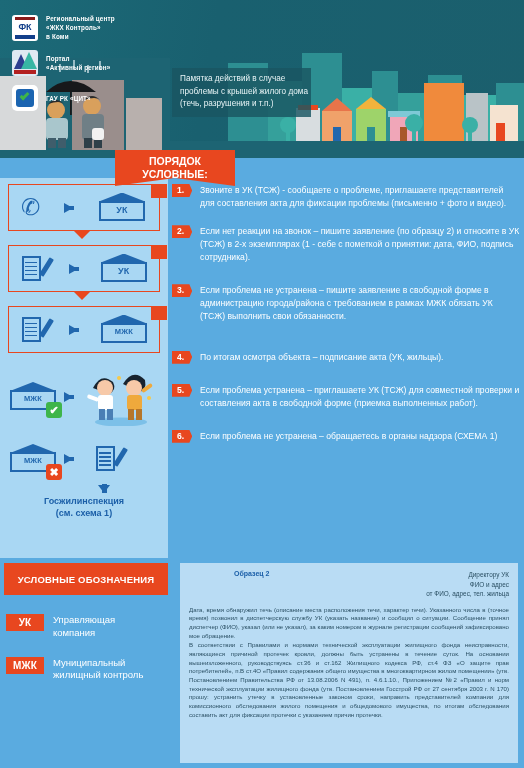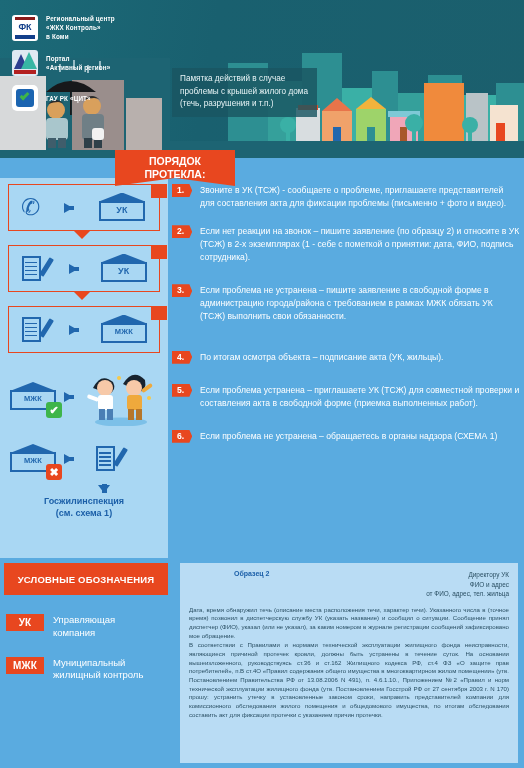--- a/index.html
+++ b/index.html
@@ -67,21 +67,21 @@
     background: #e8471f;
     display: flex; align-items: center; padding-left: 22px;
     z-index: 6;
   }
   .title-banner span {
     color: #fff; font-size: 17.5px; font-weight: bold; letter-spacing: .4px;
   }
   .subtitle {
     position: absolute; left: 172px; top: 68px;
     background: rgba(26,86,98,.82);
-    padding: 5px 9px 6px 8px;
+    padding: 5px 3px 6px 8px;
     z-index: 6;
     color: #e8f4f6; font-size: 8.2px; line-height: 1.55;
   }
 
   
   .city { position:absolute; left:0; bottom:0; width:524px; height:105px; z-index:2; }
   .room { position:absolute; left:0; bottom:8px; width:170px; height:92px; z-index:3; }
 
   
   .porydok {
@@ -315,21 +315,21 @@
 
   <div class="subtitle" style="white-space:pre-line">Памятка действий в случае
 проблемы с крышей жилого дома
 (течь, разрушения и т.п.)</div>
 </div>
 
 <div class="steps-bg"></div>
 <div class="steps-right-bg"></div>
 
 <div class="porydok" style="white-space:pre-line">ПОРЯДОК
-ПРОТЕКЛА:</div>
+УСЛОВНЫЕ:</div>
 
 <div class="icon-col">
 
   <div class="icon-card">
     <div class="phone-ic">✆</div>
     <div class="arrow-r"></div>
     <div class="bank">
       <div class="bank-roof"></div>
         <div class="bank-body"></div>
       <div class="bank-label">УК</div>

